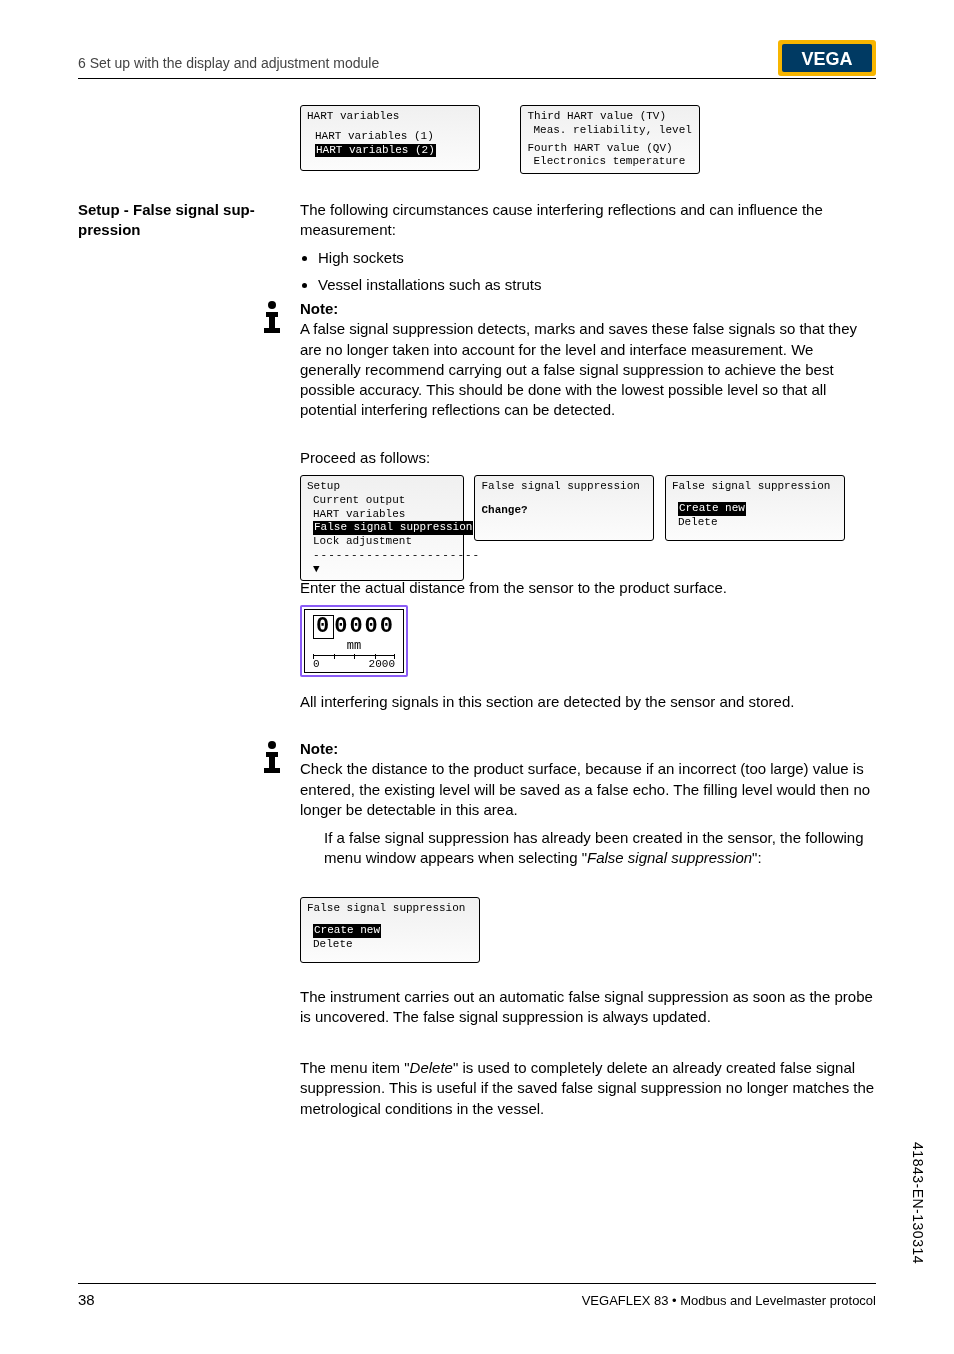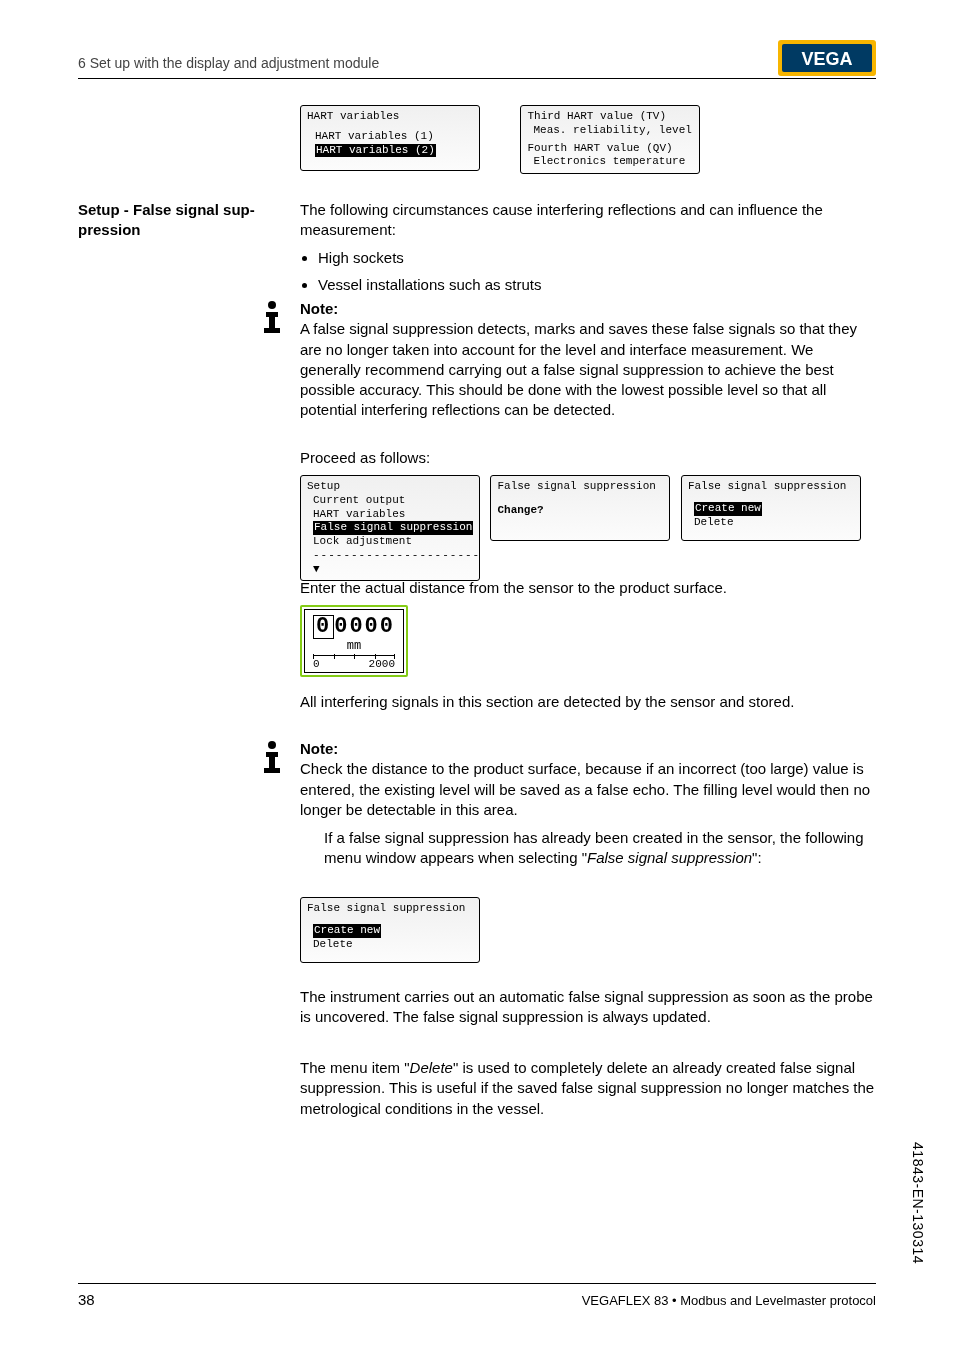--- a/index.html
+++ b/index.html
@@ -81,21 +81,21 @@
     </svg>
   </div>
   <div class="body-col" style="top:299px;">
     <span class="note-label">Note:</span><br>
     <span>A false signal suppression detects, marks and saves these false signals so that they are no longer taken into account for the level and interface measurement. We generally recommend carrying out a false signal suppression to achieve the best possible accuracy. This should be done with the lowest possible level so that all potential interfering reflections can be detected.</span>
   </div>
 
   <div class="body-col" style="top:448px;">Proceed as follows:</div>
 
   <div style="position:absolute; top:475px; left:300px; white-space:nowrap;">
-    <div class="lcd" style="width:180px;">
+    <div class="lcd" style="width:164px;">
       <div>Setup</div>
       <div style="padding-left:6px;">Current output</div>
       <div style="padding-left:6px;">HART variables</div>
       <div style="padding-left:6px;"><span class="highlight">False signal suppression</span></div>
       <div style="padding-left:6px;">Lock adjustment</div>
       <div class="dashes" style="padding-left:6px;">----------------------</div>
       <div class="footer-arrow" style="padding-left:6px;">▼</div>
     </div>
     <div class="lcd" style="width:180px;">
       <div>False signal suppression</div>
@@ -106,21 +106,21 @@
       <div>False signal suppression</div>
       <div style="height:8px"></div>
       <div style="padding-left:6px;"><span class="highlight">Create new</span></div>
       <div style="padding-left:6px;">Delete</div>
     </div>
   </div>
 
   <div class="body-col" style="top:578px;">Enter the actual distance from the sensor to the product surface.</div>
 
   <div style="position:absolute; top:605px; left:300px;">
-    <div style="display:inline-block; border:2px solid #84cc16; border-radius:2px; background:#fff; padding:2px; box-sizing:border-box;">
+    <div style="display:inline-block; border:2px solid #8b5cf6; border-radius:2px; background:#fff; padding:2px; box-sizing:border-box;">
       <div style="border:1px solid #000; padding:4px 8px 2px 8px;">
         <div class="lcd-big" style="font-size:22px; font-weight:bold; letter-spacing:2px; text-align:center;">
           <span style="border:1.5px solid #000; padding:0 2px; display:inline-block; line-height:1;">0</span><span>0000</span>
         </div>
         <div class="lcd-big" style="font-size:12px; text-align:center;">mm</div>
         <div style="border-top:1px solid #000; margin-top:2px; position:relative; height:14px;" class="lcd-big">
           <span style="position:absolute; left:0; bottom:0; font-size:11px;">0</span>
           <span style="position:absolute; right:0; bottom:0; font-size:11px;">2000</span>
           <span style="position:absolute; left:0; top:-2px; height:5px; border-left:1px solid #000;"></span>
           <span style="position:absolute; left:25%; top:-2px; height:5px; border-left:1px solid #000;"></span>

